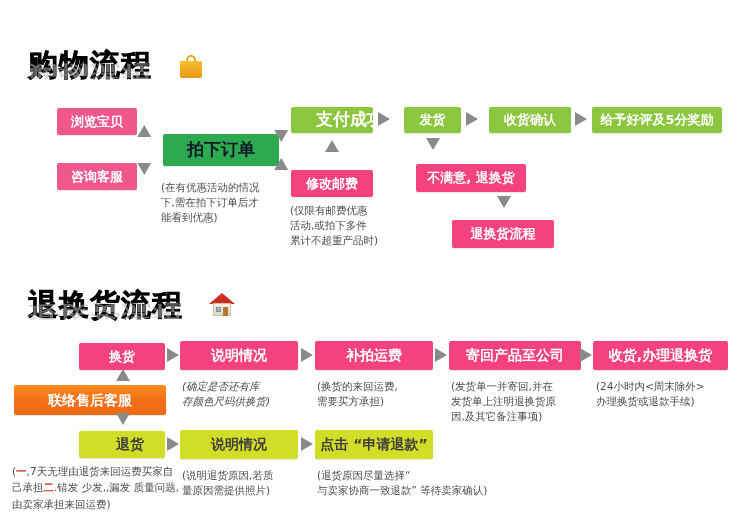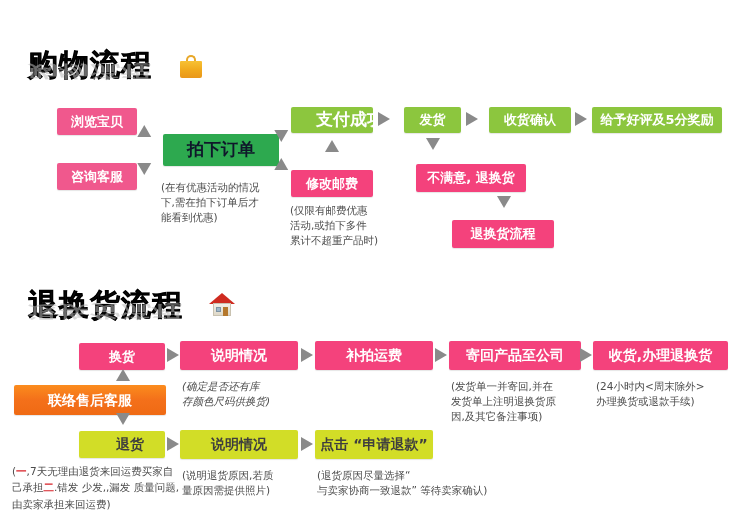--- a/index.html
+++ b/index.html
@@ -218,20 +218,24 @@
   <div class="arrow right" style="left:301px; top:320px;"></div>
   <div class="arrow right" style="left:435px; top:320px;"></div>
   <div class="arrow right" style="left:580px; top:320px;"></div>
   <div class="arrow right" style="left:167px; top:409px;"></div>
   <div class="arrow right" style="left:301px; top:409px;"></div>
 
   <div class="note" style="left:182px; top:351px; width:128px;font-style:italic;">
     <div>(确定是否还有库</div>
     <div>存颜色尺码供换货)</div>
   </div>
+  <div class="note" style="left:317px; top:351px; width:128px;">
+    <div>(换货的来回运费,</div>
+    <div>需要买方承担)</div>
+  </div>
   <div class="note" style="left:451px; top:351px; width:140px;">
     <div>(发货单一并寄回,并在</div>
     <div>发货单上注明退换货原</div>
     <div>因,及其它备注事项)</div>
   </div>
   <div class="note" style="left:596px; top:351px; width:140px;">
     <div>(24小时内&lt;周末除外&gt;</div>
     <div>办理换货或退款手续)</div>
   </div>
   <div class="note" style="left:182px; top:440px; width:130px;">

